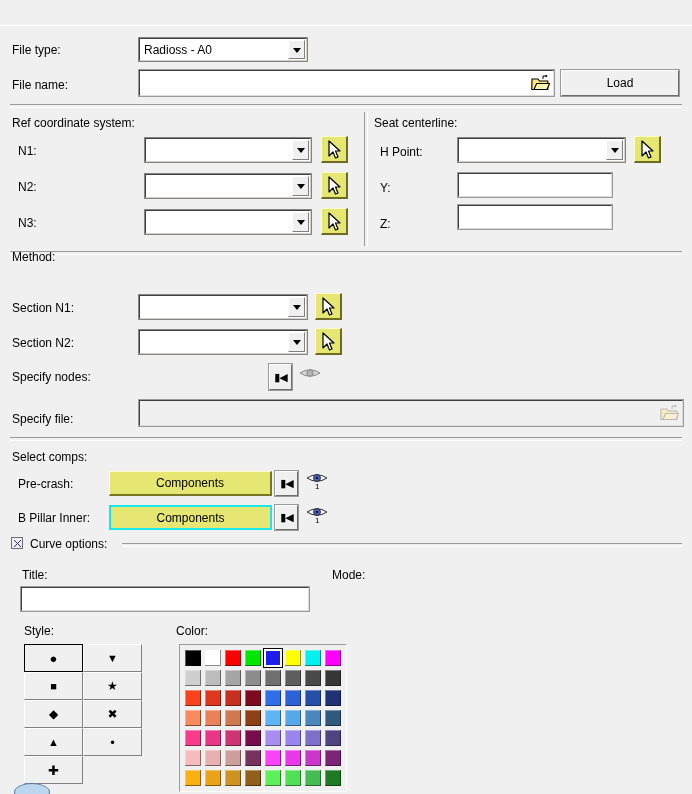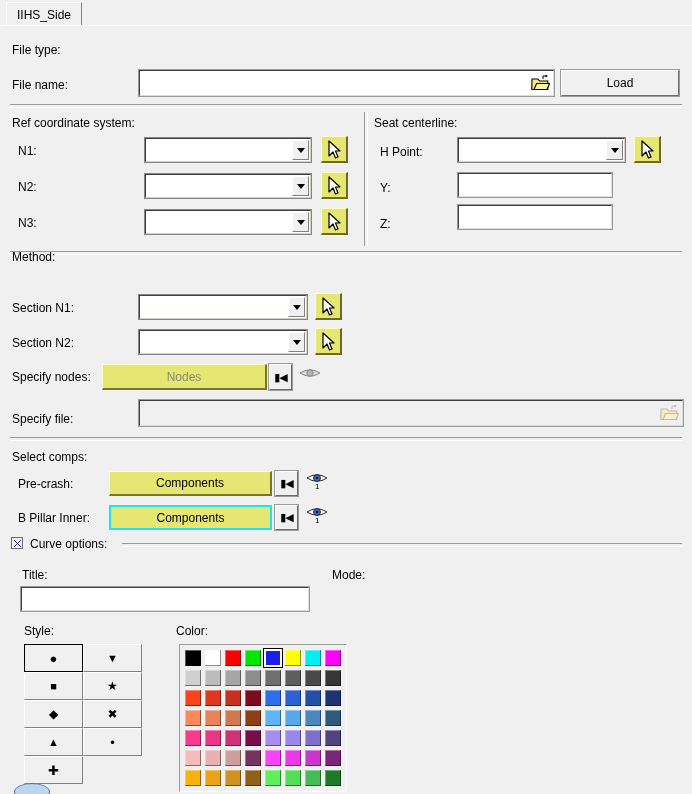--- a/index.html
+++ b/index.html
@@ -154,28 +154,27 @@
   .bubble{
     position:absolute;left:14px;top:783px;width:34px;height:16px;border-radius:50%;
     background:#bcd6ef;border:1px solid #5577a0;
   }
 </style>
 </head>
 <body>
 
 <div class="panel">
 
-  <div class="tabstrip">
-    <div class="tab">
-      <span>IIHS_Side</span>
-    </div>
-  </div>
   <div class="tab-underline"></div>
 
   <div class="lbl" style="left:12px;top:43px;">File type:</div>
+  <div class="combo" style="left:139px;top:38px;width:168px;height:23px;">
+    <span class="txt">Radioss - A0</span>
+    <span class="arrowbtn"></span>
+  </div>
 
   <div class="lbl" style="left:12px;top:78px;">File name:</div>
   <div class="textin" style="left:139px;top:70px;width:415px;height:26px;">
     <span class="txt" style="position:absolute;left:4px;top:5px;"></span>
     <span class="folder" style="right:3px;top:3px;">
       <svg width="20" height="18" viewBox="0 0 20 18">
         <path d="M2 5 h6 l1.4 2 h8.4 v8.5 h-16 z" fill="#ffe680" stroke="#000" stroke-width="1.1"></path>
         <path d="M4 15.5 l2.6 -6 h13 l-2.6 6 z" fill="#fff3b0" stroke="#000" stroke-width="1.1"></path>
         <path d="M13 5 v-3 h4" fill="none" stroke="#000" stroke-width="1"></path>
         <path d="M15.5 0.8 l2.3 1.3 l-2.3 1.3 z" fill="#000"></path>
@@ -268,23 +267,20 @@
     <span class="txt"></span>
     <span class="arrowbtn"></span>
   </div>
   <div class="pickbtn" style="left:315px;top:328px;">
     <svg width="16" height="20" viewBox="0 0 16 20">
         <path d="M2 1 L2 16 L6 12 L8.5 18 L11 17 L8.5 11 L13 11 Z" fill="#fff" stroke="#000" stroke-width="1.2" stroke-linejoin="round"></path>
       </svg>
   </div>
 
   <div class="lbl" style="left:12px;top:370px;">Specify nodes:</div>
-  <div class="entitybtn disabled" style="left:102px;top:364px;width:165px;height:26px;">
-    <span>Nodes</span>
-  </div>
   <div class="resetbtn" style="left:269px;top:364px;height:26px;">
     <span>▮◀</span>
   </div>
   <div class="eye" style="left:299px;top:366px;">
     <svg width="22" height="14" viewBox="0 0 22 14">
       <path d="M1 7 Q11 0.5 21 7 Q11 13.5 1 7 Z" fill="#d8d8d8" stroke="#8a8a8a" stroke-width="1"></path>
       <circle cx="11" cy="7" r="3.2" fill="#b5b5b5" stroke="#8a8a8a" stroke-width="1"></circle>
     </svg>
     <span class="num" style="color:#8a8a8a;">&nbsp;</span>
   </div>

